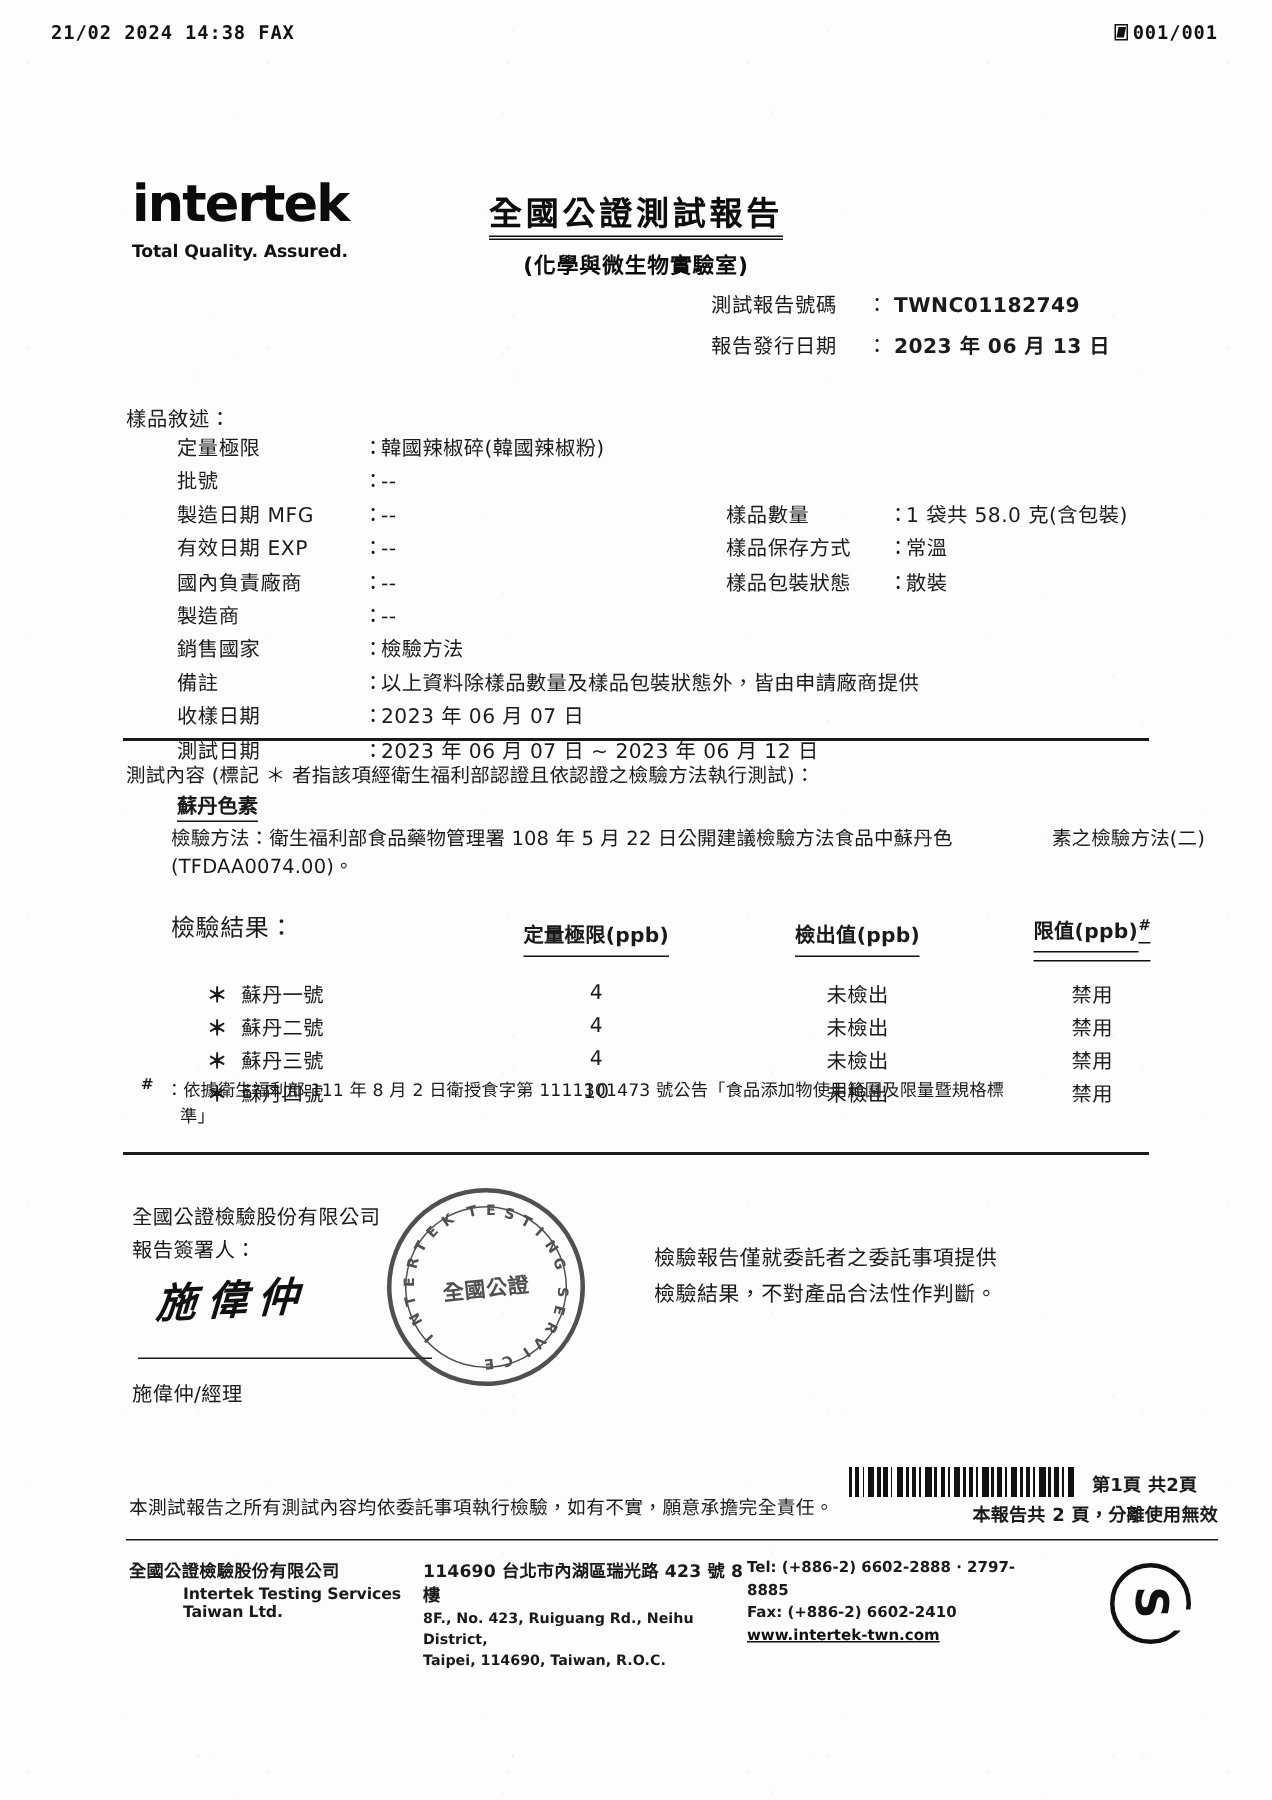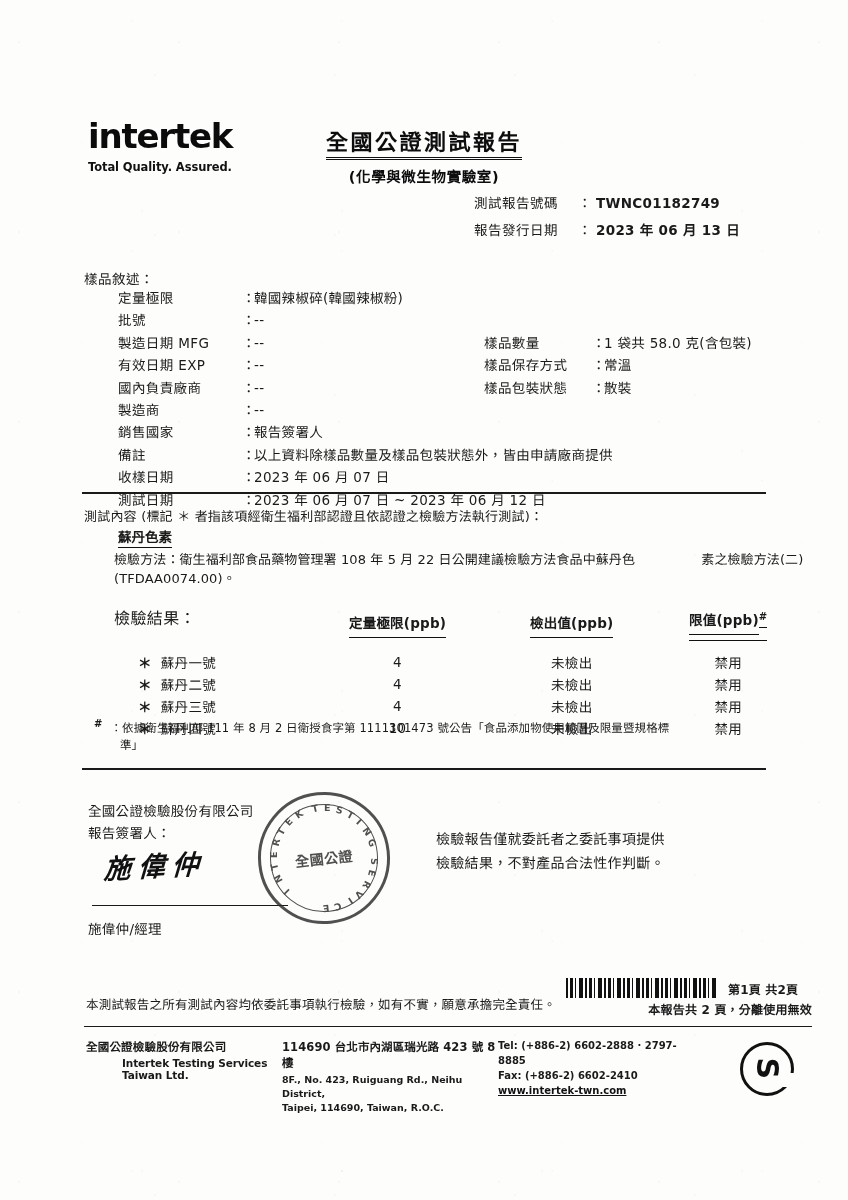--- a/index.html
+++ b/index.html
@@ -260,20 +260,27 @@
   .s-gap {
     position: absolute; right: -4px; bottom: 6px;
     width: 12px; height: 14px; background: #fdfdfc;
   }
 </style>
 </head>
 <body>
 
 <div class="page">
 
+  <div class="fax-header">
+    <span>21/02 2024 14:38 FAX</span>
+    <span class="fax-right">
+      <span class="fax-glyph"></span>
+      <span>001/001</span>
+    </span>
+  </div>
 
   <div class="logo-block">
     <div class="logo-word">intertek</div>
     <div class="logo-tag">Total Quality. Assured.</div>
   </div>
 
   <div class="title-wrap">
     <div class="doc-title">全國公證測試報告</div>
     <div class="doc-subtitle">(化學與微生物實驗室)</div>
   </div>
@@ -320,21 +327,21 @@
       <span class="val">--</span>
     </div>
     <div class="srow">
       <span class="lbl">製造商</span>
       <span class="col">：</span>
       <span class="val">--</span>
     </div>
     <div class="srow">
       <span class="lbl">銷售國家</span>
       <span class="col">：</span>
-      <span class="val">報告簽署人</span>
+      <span class="val">檢驗方法</span>
     </div>
     <div class="srow">
       <span class="lbl">備註</span>
       <span class="col">：</span>
       <span class="val">以上資料除樣品數量及樣品包裝狀態外，皆由申請廠商提供</span>
     </div>
     <div class="srow">
       <span class="lbl">收樣日期</span>
       <span class="col">：</span>
       <span class="val">2023 年 06 月 07 日</span>

